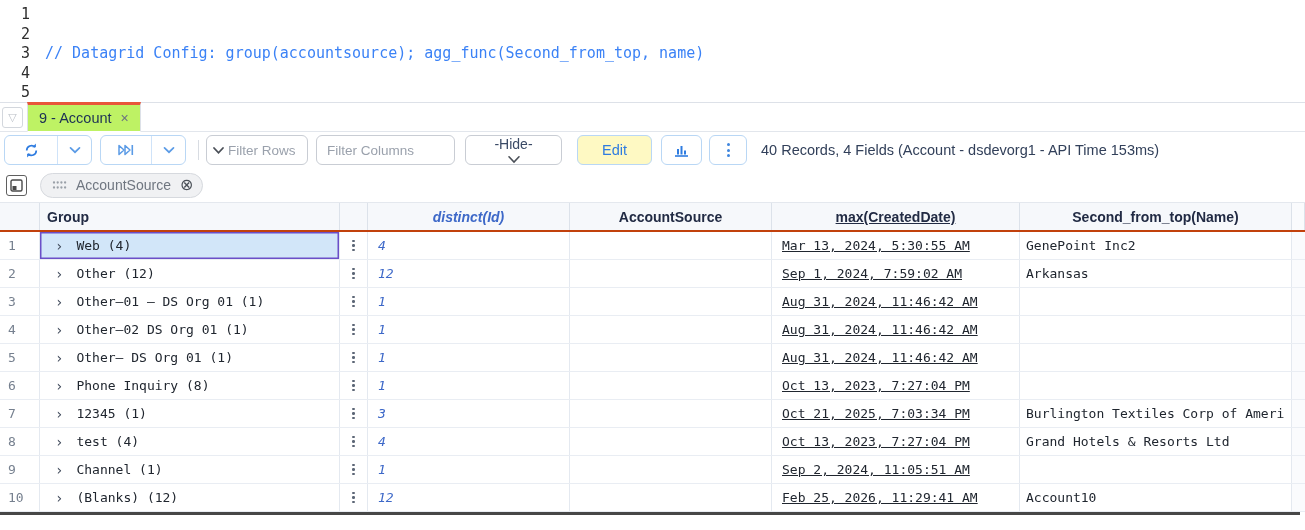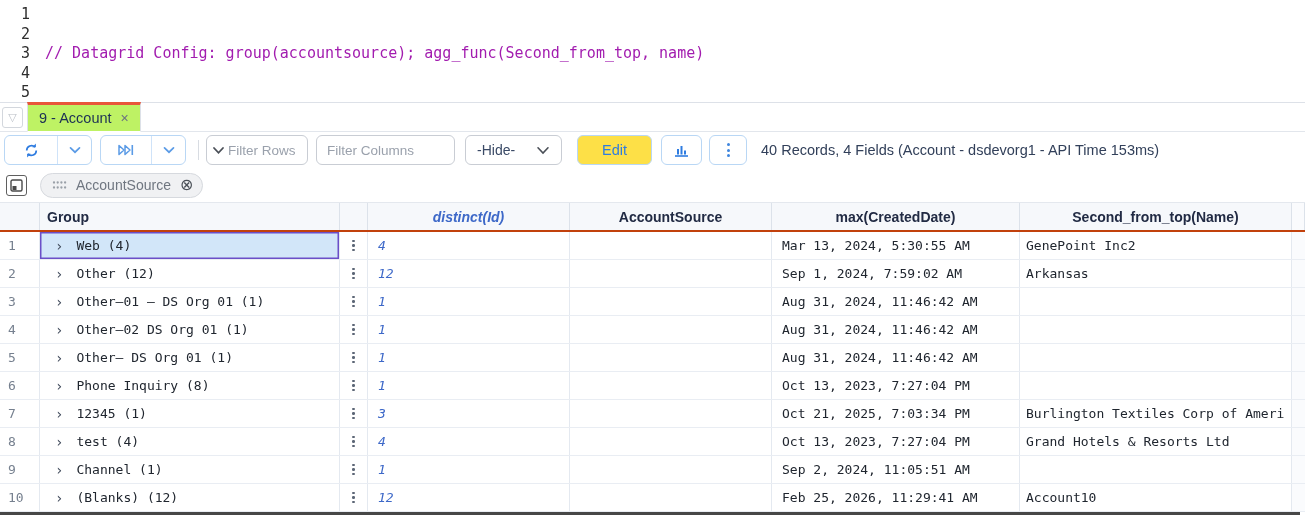--- a/index.html
+++ b/index.html
@@ -7,21 +7,21 @@
               font-family:"Liberation Sans", sans-serif; }
   .app { width:1305px; height:530px; display:flex; flex-direction:column; }
 
   
   .editor { height:102px; display:flex; overflow:hidden; padding-top:5px;
             font-family:"DejaVu Sans Mono", monospace; font-size:15px; line-height:19.5px; }
   .gutter { width:30px; flex-shrink:0; text-align:right; color:#2e2e2e; }
   .gutter div { height:19.5px; }
   .code { padding-left:15px; white-space:pre; color:#15151a; }
   .code div { height:19.5px; }
-  .cmt { color:#a21caf; }
+  .cmt { color:#3b82f6; }
 
   
   .tabrow { height:30px; border-top:1px solid #dde1e8; border-bottom:1px solid #e2e6ec;
             display:flex; align-items:flex-end; position:relative; }
   .collapse-btn { position:absolute; left:2px; top:4px; width:21px; height:21px;
             border:1px solid #d3d7dd; border-radius:3px; background:#fff;
             display:flex; align-items:center; justify-content:center;
             color:#b9bec6; font-size:11px; }
   .tab { margin-left:27px; height:30px; margin-bottom:-1px; background:#bef264;
          border:1px solid #dde1e8; border-bottom:1px solid #fff;
@@ -40,24 +40,24 @@
   .g2 { width:86px; margin-left:8px; } .g2 .seg:first-child { width:50px; } .g2 .seg:last-child { flex:1; }
   .vdiv { width:1px; height:20px; background:#d8dce2; margin-left:12px; margin-right:7px; }
   .rows-filter { display:flex; align-items:center; border:1px solid #c9cdd4; width:102px; padding-left:5px; }
   .rows-filter input { border:none; outline:none; width:74px; font-size:13.5px;
                        font-family:"Liberation Sans",sans-serif; margin-left:3px; }
   .tinput { border:1px solid #c9cdd4; width:139px; margin-left:8px; padding:0 10px;
             font-size:13.5px; font-family:"Liberation Sans",sans-serif; outline:none; }
   input::placeholder { color:#9aa1ac; }
   .hide-select { border:1px solid #c9cdd4; width:97px; margin-left:10px; display:flex;
                  align-items:center; justify-content:space-between; padding:0 11px;
-                 font-size:14px; color:#3a4a66; }
+                 font-size:14px; color:#3a4a66;flex-direction:column; }
   .edit-btn { width:75px; margin-left:15px; border:1px solid #b9d7f5; display:flex;
               align-items:center; justify-content:center; font-size:14.5px; color:#2f7ce0;
-              height:30px; border-radius:6px; background:#fde047; }
+              height:30px; border-radius:6px; background:#fef9c3; }
   .icon-btn { margin-left:9px; width:41px; border:1px solid #b9d7f5; display:flex;
               align-items:center; justify-content:center; height:30px; border-radius:6px; background:#fff; }
   .kebab-btn { width:38px; margin-left:7px; }
   .bdots { display:flex; flex-direction:column; gap:2.5px; }
   .bdots i { width:3px; height:3px; border-radius:50%; background:#3f86de; }
   .status { margin-left:14px; font-size:14.5px; color:#32405a; white-space:nowrap; }
 
   
   .chiprow { height:35px; border-bottom:1px solid #e4e8ee; display:flex; align-items:center; padding-left:6px; }
   .panel-btn { width:21px; height:21px; border:1px solid #5f5f5f; border-radius:3px;
@@ -72,21 +72,21 @@
            font-weight:bold; font-size:14px; color:#222b44; }
   .grow  { display:flex; height:28px; border-bottom:1px solid #e9edf3; background:#fff;
            font-family:"DejaVu Sans Mono", monospace; font-size:13px; color:#20262f; }
   .c { height:100%; display:flex; align-items:center; border-right:1px solid #e4e9f0;
        flex-shrink:0; overflow:hidden; white-space:nowrap; }
   .c-num   { width:40px;  padding-left:8px;  color:#76808f; }
   .c-group { width:300px; padding-left:15px; }
   .c-kebab { width:28px;  justify-content:center; }
   .c-id    { width:202px; padding-left:10px; color:#3d68c8;font-style:italic; }
   .c-src   { width:202px; padding-left:10px; }
-  .c-date  { width:248px; padding-left:10px; }
+  .c-date  { width:248px; padding-left:10px;text-decoration:underline; }
   .c-name  { width:272px; padding-left:6px; }
   .c-gut   { flex:1; border-right:none; background:#fafbfd; }
   .ghead .c { font-family:"Liberation Sans",sans-serif; border-right:1px solid #dce2ea; }
   .ghead .hc { justify-content:center; padding-left:0; }
   .ghead .c-group { padding-left:7px; }
   .chev { color:#414b5c; font-size:14px; margin-right:13px; }
   .rdots { display:flex; flex-direction:column; gap:2px; }
   .rdots i { width:2.5px; height:2.5px; border-radius:50%; background:#5c6676; }
   .selected { background:#d2e6f9; box-shadow:inset 0 0 0 1.5px #6b4fc8; }
   .bottombar { height:3px; background:#474747; width:1300px; }

